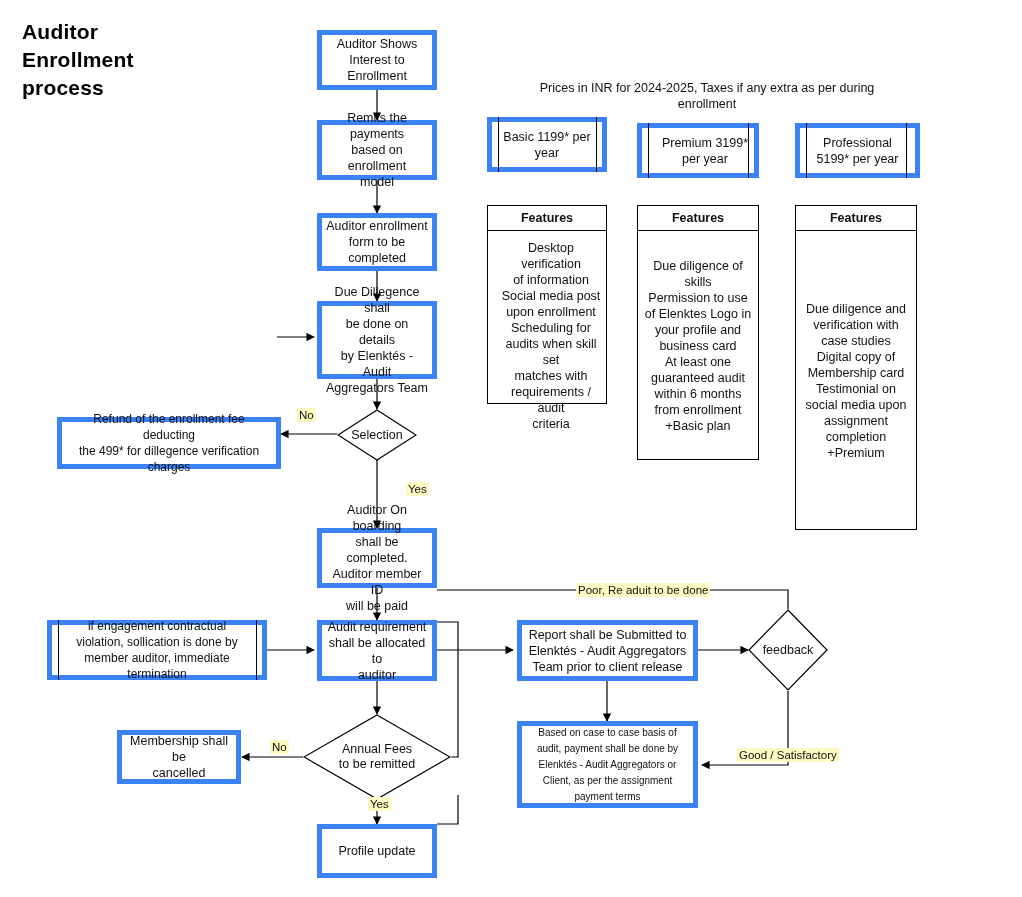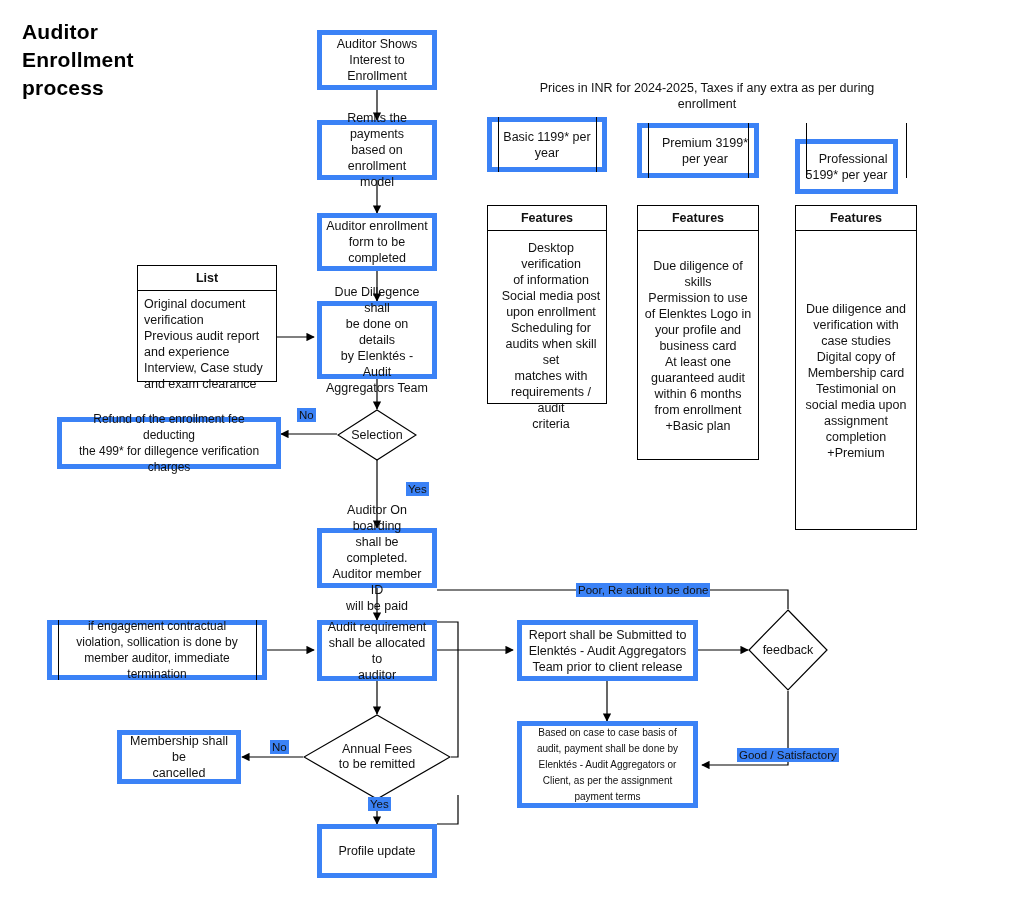--- a/index.html
+++ b/index.html
@@ -106,21 +106,21 @@
     font-size: 12.5px;
     line-height: 15px;
     white-space: pre-line;
     color: #111111;
   }
   .edgelabel {
     position: absolute;
     font-size: 11.5px;
     line-height: 14px;
     color: #111111;
-    background: #3b82f6;
+    background: #fef9c3;
     padding: 0 2px;
     white-space: nowrap;
   }
   #wires {
     position: absolute;
     left: 0; top: 0;
     width: 1022px;
     height: 897px;
     pointer-events: none;
   }
@@ -248,29 +248,20 @@
     </svg>
     <span>Annual Fees
 to be remitted</span>
   </div>
 
   <div class="node" style="left:117px; top:730px; width:124px; height:54px;">Membership shall be
 cancelled</div>
 
   <div class="node" style="left:317px; top:824px; width:120px; height:54px;">Profile update</div>
 
-  <div class="card" style="left:137px; top:265px; width:140px; height:117px;">
-    <div class="card-head">List</div>
-    <div class="card-body left" style="height:90px;">Original document
-verification
-Previous audit report
-and experience
-Interview, Case study
-and exam clearance</div>
-  </div>
 
   <div class="plain" style="left:527px; top:80px; width:360px;">Prices in INR for 2024-2025, Taxes if any extra as per during
 enrollment</div>
 
   <div style="position:absolute; left:487px; top:117px; width:120px; height:55px;">
     <div class="node" style="left:0; top:0; width:120px; height:55px;">Basic 1199* per
 year</div>
     <div class="proc-bar" style="left:11px;"></div>
     <div class="proc-bar" style="left:109px;"></div>
   </div>
@@ -304,21 +295,21 @@
 your profile and
 business card
 At least one
 guaranteed audit
 within 6 months
 from enrollment
 +Basic plan</div>
   </div>
 
   <div style="position:absolute; left:795px; top:123px; width:122px; height:55px;">
-    <div class="node" style="left:0; top:16px; width:103px; height:55px;text-align:right;">Professional
+    <div class="node" style="left:0; top:0; width:125px; height:55px;">Professional
 5199* per year</div>
     <div class="proc-bar" style="left:11px;"></div>
     <div class="proc-bar" style="left:111px;"></div>
   </div>
 
   <div class="card" style="left:795px; top:205px; width:122px; height:325px;">
     <div class="card-head">Features</div>
     <div class="card-body" style="height:299px;">Due diligence and
 verification with
 case studies

